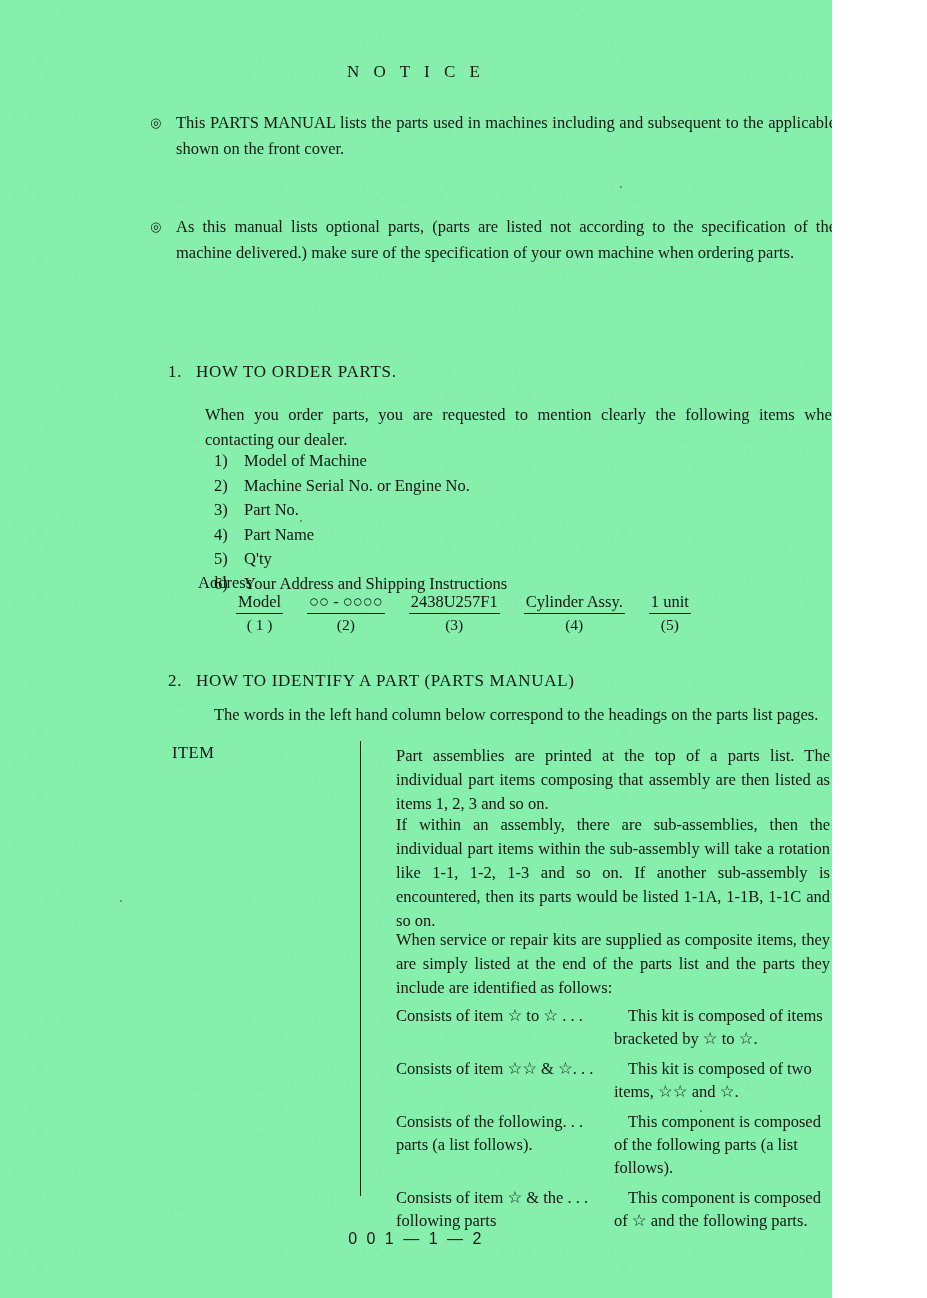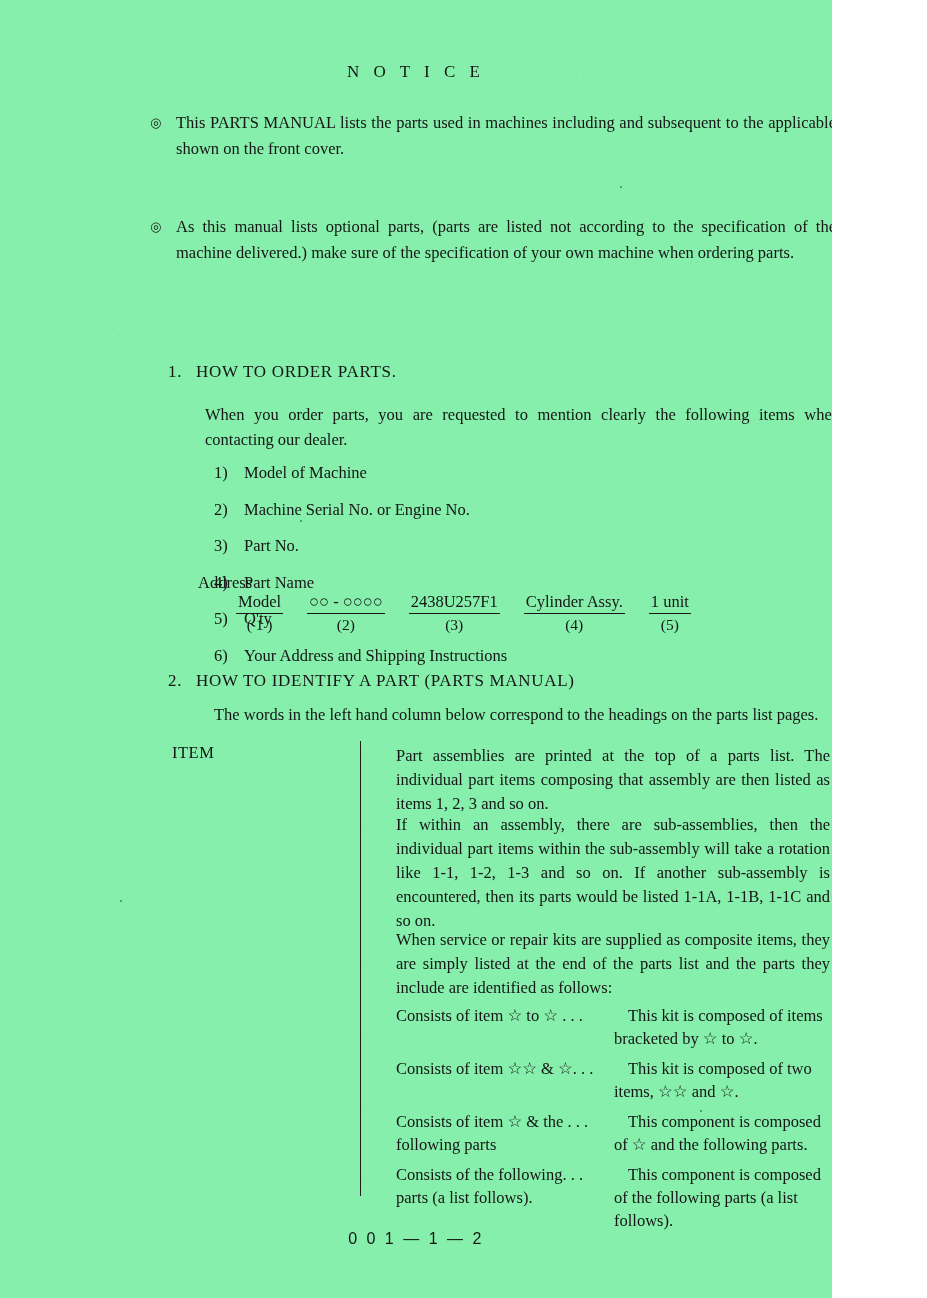--- a/index.html
+++ b/index.html
@@ -90,21 +90,21 @@
   #sec2-intro { left: 214px; top: 702px; width: 626px; }
 
   
   #order-list {
     position: absolute;
     left: 214px;
     top: 449px;
     font-size: 16.5px;
     line-height: 24.6px;
   }
-  #order-list .oi { white-space: nowrap; margin-top: 12px; }
+  #order-list .oi { white-space: nowrap; }
   #order-list .oi .lbl { display: inline-block; width: 30px; }
 
   
   #example-label {
     position: absolute;
     left: 198px;
     top: 573px;
     font-size: 16.5px;
   }
   #example-row {
@@ -293,24 +293,24 @@
   <div id="consists">
     <div class="row">
       <div class="left">Consists of item ☆ to ☆ . . .</div>
       <div class="right"><span class="ind"></span><span>This kit is composed of items bracketed by ☆ to ☆.</span></div>
     </div>
     <div class="row">
       <div class="left">Consists of item ☆☆ &amp; ☆. . .</div>
       <div class="right"><span class="ind"></span><span>This kit is composed of two items, ☆☆ and ☆.</span></div>
     </div>
     <div class="row">
+      <div class="left">Consists of the following. . . parts (a list follows).</div>
+      <div class="right"><span class="ind"></span><span>This component is composed of the following parts (a list follows).</span></div>
+    </div>
+    <div class="row">
       <div class="left">Consists of item ☆ &amp; the . . . following parts</div>
       <div class="right"><span class="ind"></span><span>This component is composed of ☆ and the following parts.</span></div>
     </div>
-    <div class="row">
-      <div class="left">Consists of the following. . . parts (a list follows).</div>
-      <div class="right"><span class="ind"></span><span>This component is composed of the following parts (a list follows).</span></div>
-    </div>
   </div>
 
   <div id="footer">0 0 1 — 1 — 2</div>
 
 </div>
 
 </body></html>

